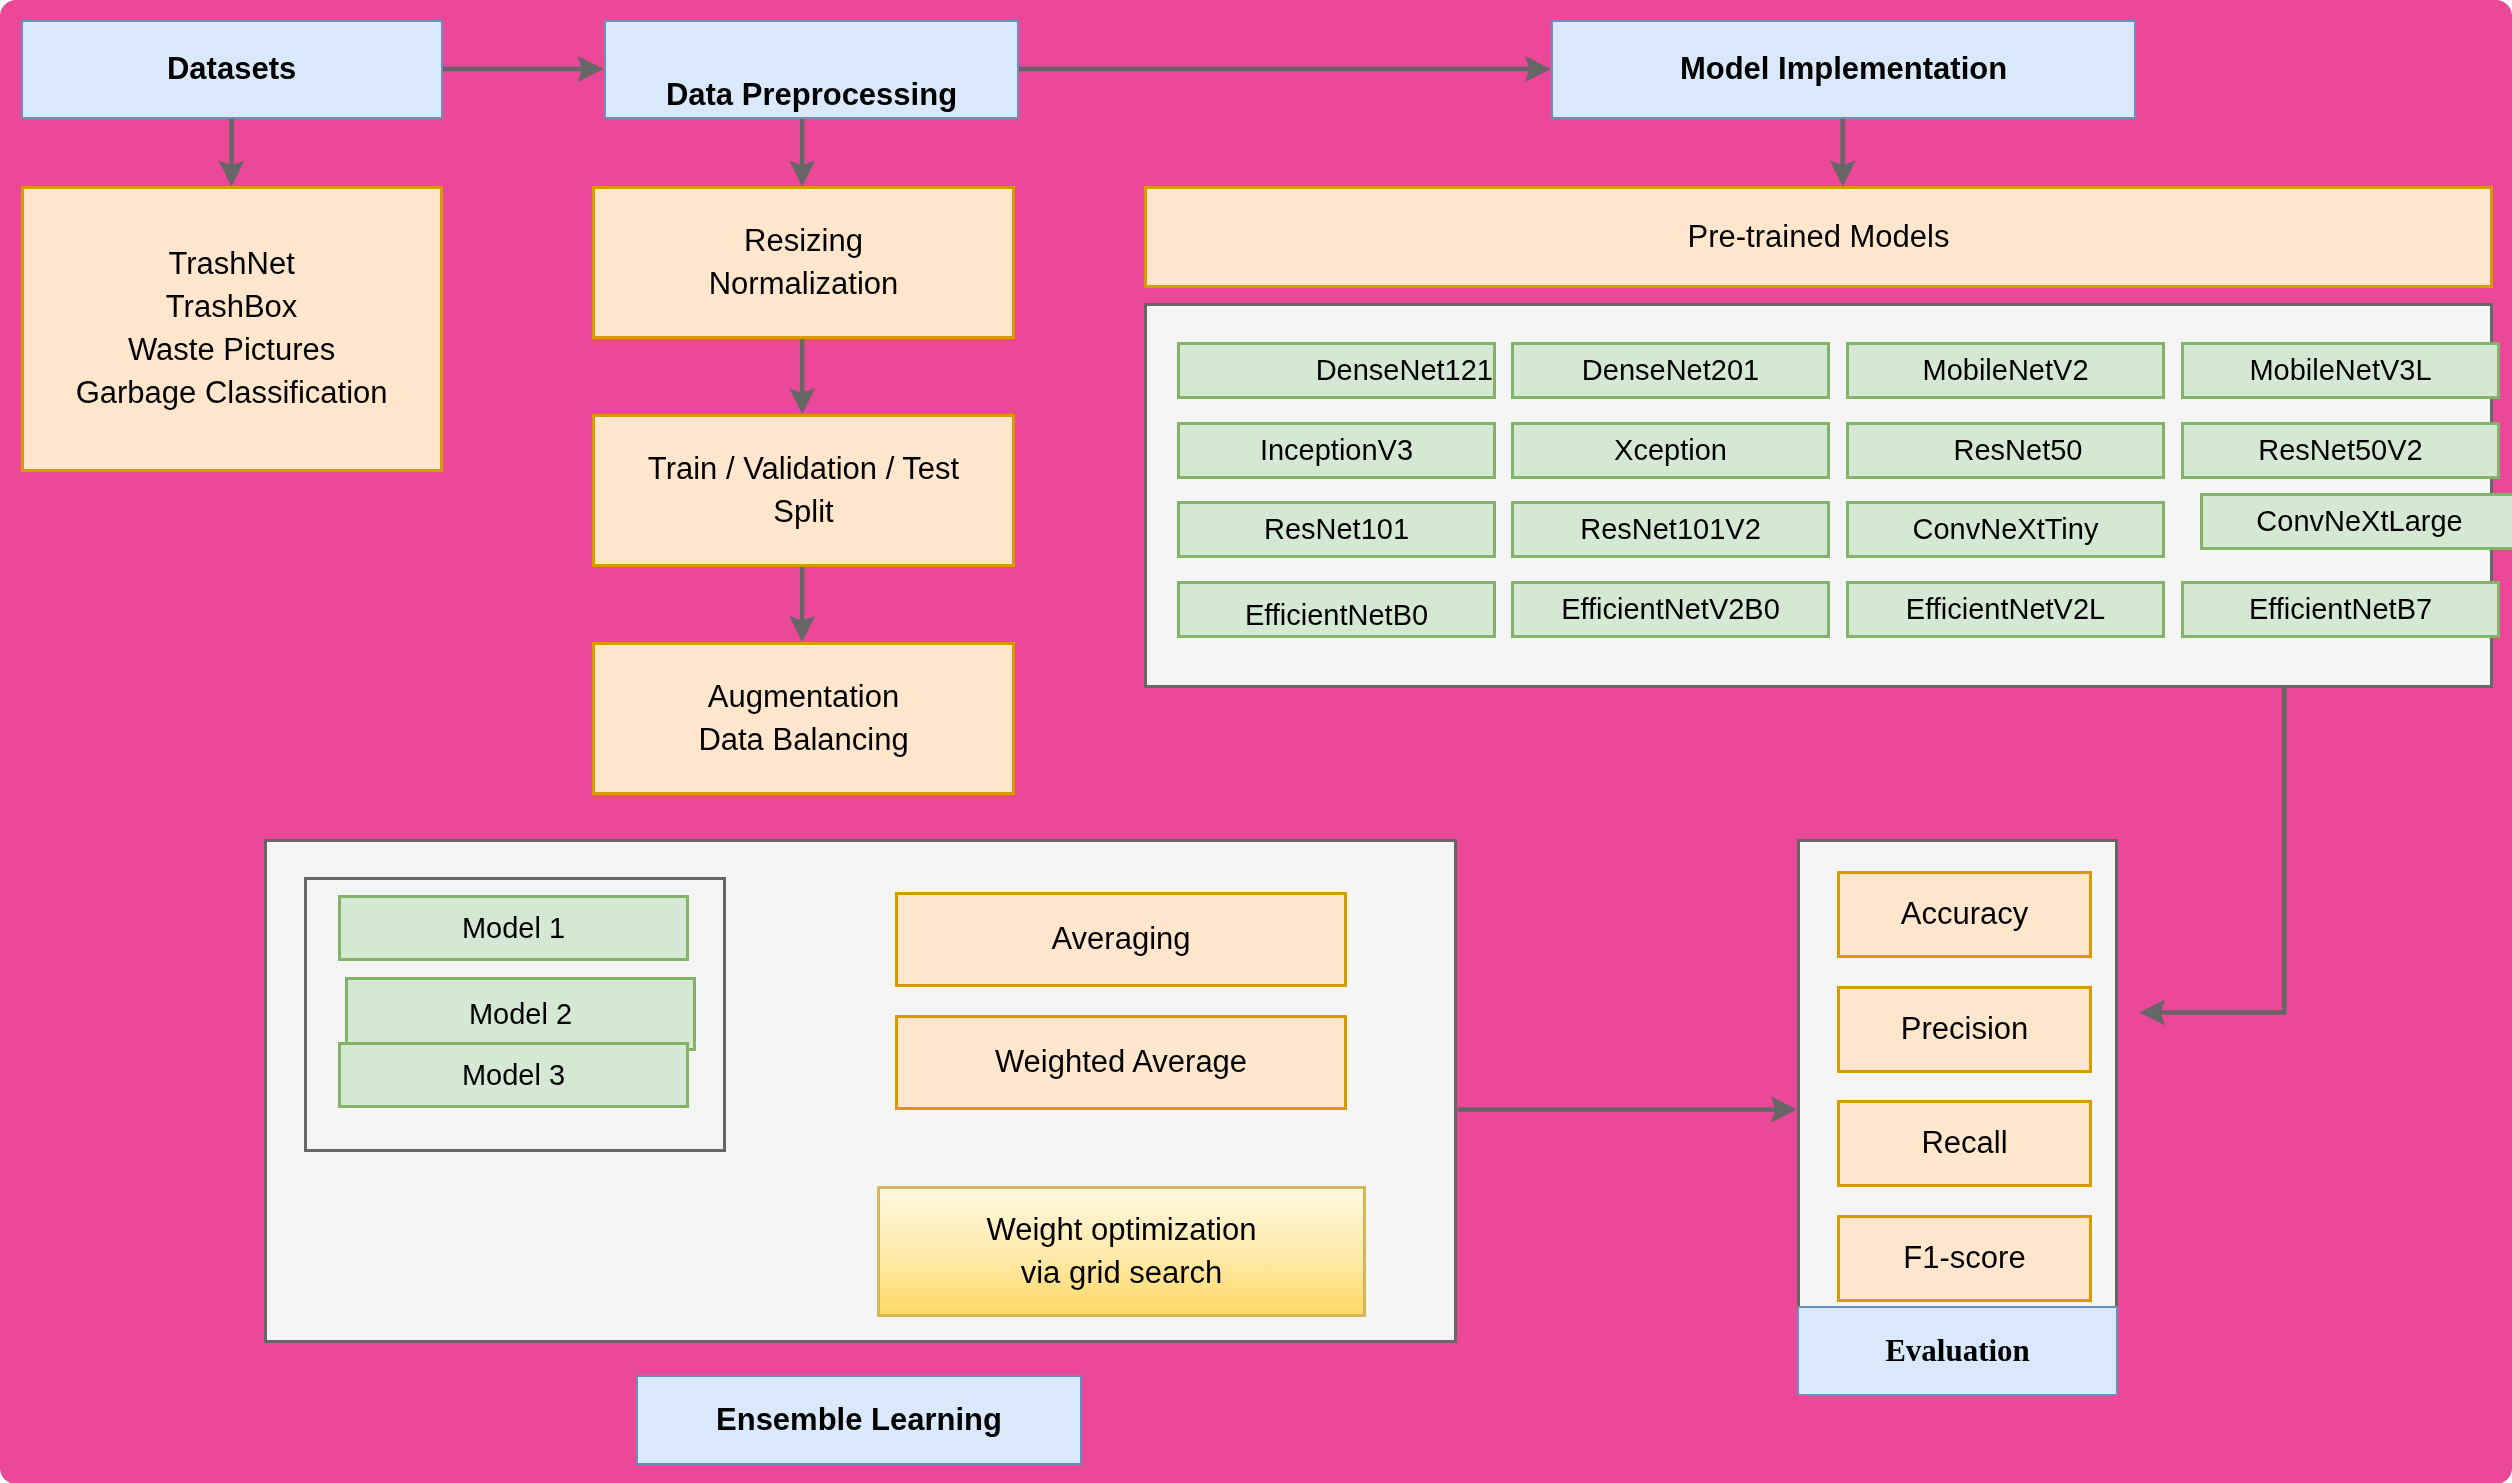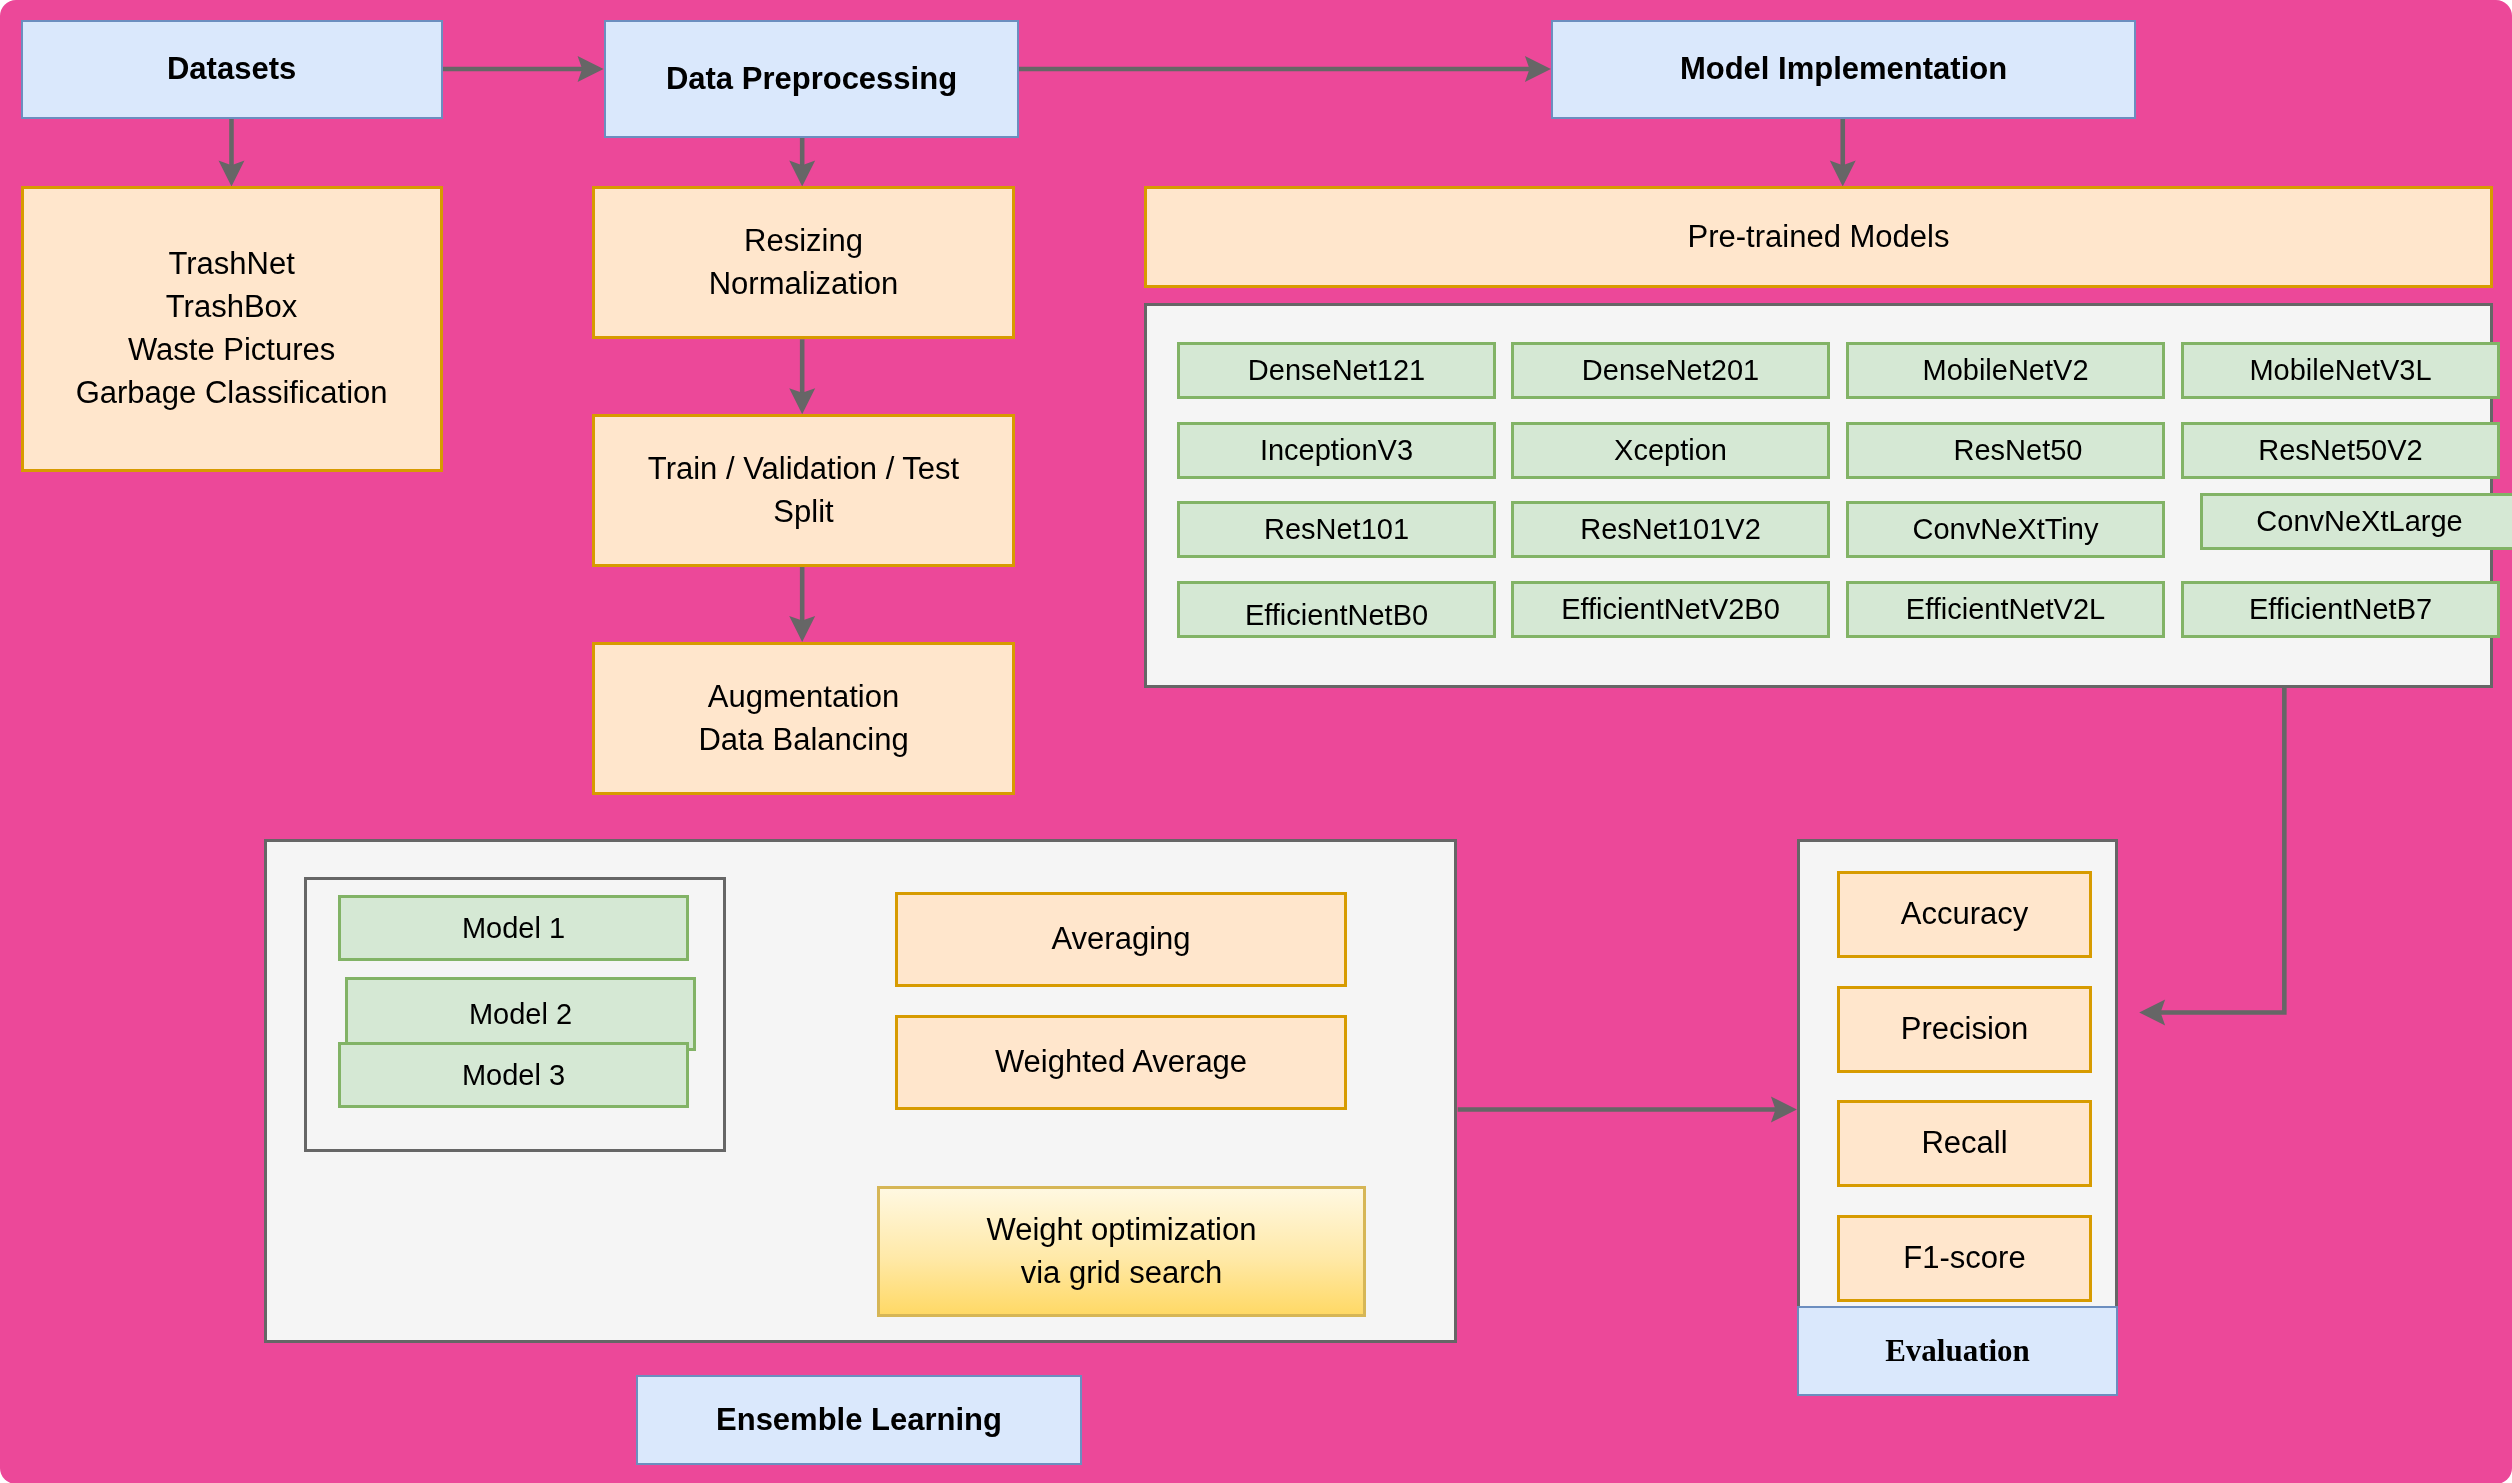--- a/index.html
+++ b/index.html
@@ -122,21 +122,21 @@
     <path class="head" d="M 1468 1552 L 1451 1518 L 1468 1524 L 1485 1518 Z"></path>
 
     <line x1="1908" y1="1452" x2="2330" y2="1452"></line>
     <path class="head" d="M 2352 1452 L 2318 1435 L 2324 1452 L 2318 1469 Z"></path>
   </svg>
 
   <div class="node stage" style="left:20.6px; top:20px; width:422px; height:99px;">
     <span class="line">Datasets</span>
   </div>
 
-  <div class="node stage" style="left:604px; top:20px; width:415px; height:118px;">
+  <div class="node stage" style="left:604px; top:20px; width:415px; height:99px;justify-content:flex-end;">
     <span class="line">Data Preprocessing</span>
   </div>
 
   <div class="node stage" style="left:1551px; top:20px; width:585px; height:99px;">
     <span class="line">Model Implementation</span>
   </div>
 
   <div class="node proc" style="left:20.6px; top:186px; width:422px; height:286px; justify-content:center;">
     <span class="line">TrashNet</span>
     <span class="line">TrashBox</span>
@@ -158,21 +158,21 @@
     <span class="line">Augmentation</span>
     <span class="line">Data Balancing</span>
   </div>
 
   <div class="node proc" style="left:1144px; top:186px; width:1349px; height:102px; font-size:31px;">
     <span class="line">Pre-trained Models</span>
   </div>
 
   <div class="group" style="left:1144px; top:303px; width:1349px; height:385px;"></div>
 
-  <div class="node chip" style="left:1177px; top:342px; width:319px; height:57px;">
+  <div class="node chip" style="left:1177px; top:342px; width:319px; height:57px;align-items:flex-end;">
     <span class="line">DenseNet121</span>
     </div>
   <div class="node chip" style="left:1511px; top:342px; width:319px; height:57px;">
     <span class="line">DenseNet201</span>
     </div>
   <div class="node chip" style="left:1846px; top:342px; width:319px; height:57px;">
     <span class="line">MobileNetV2</span>
     </div>
   <div class="node chip" style="left:2181px; top:342px; width:319px; height:57px;">
     <span class="line">MobileNetV3L</span>

